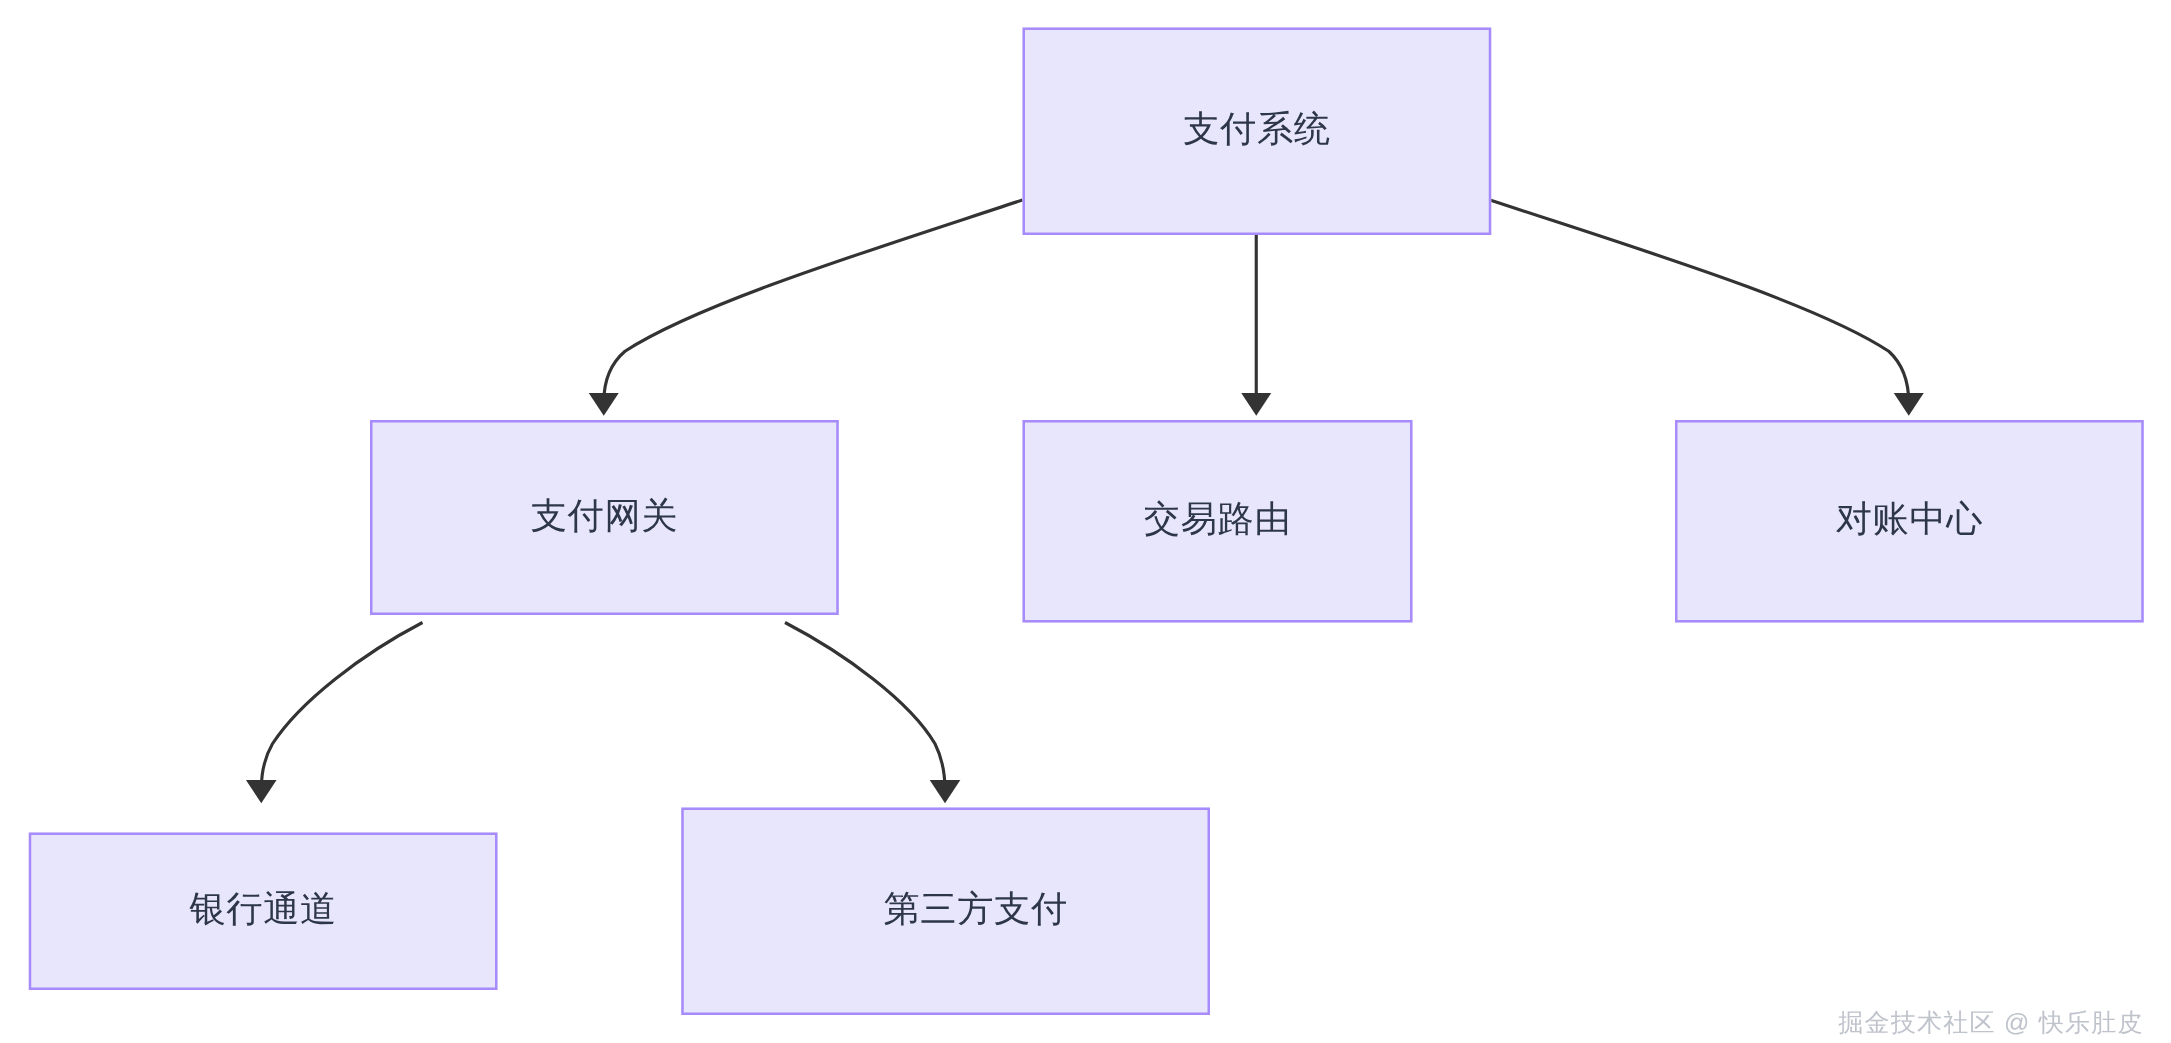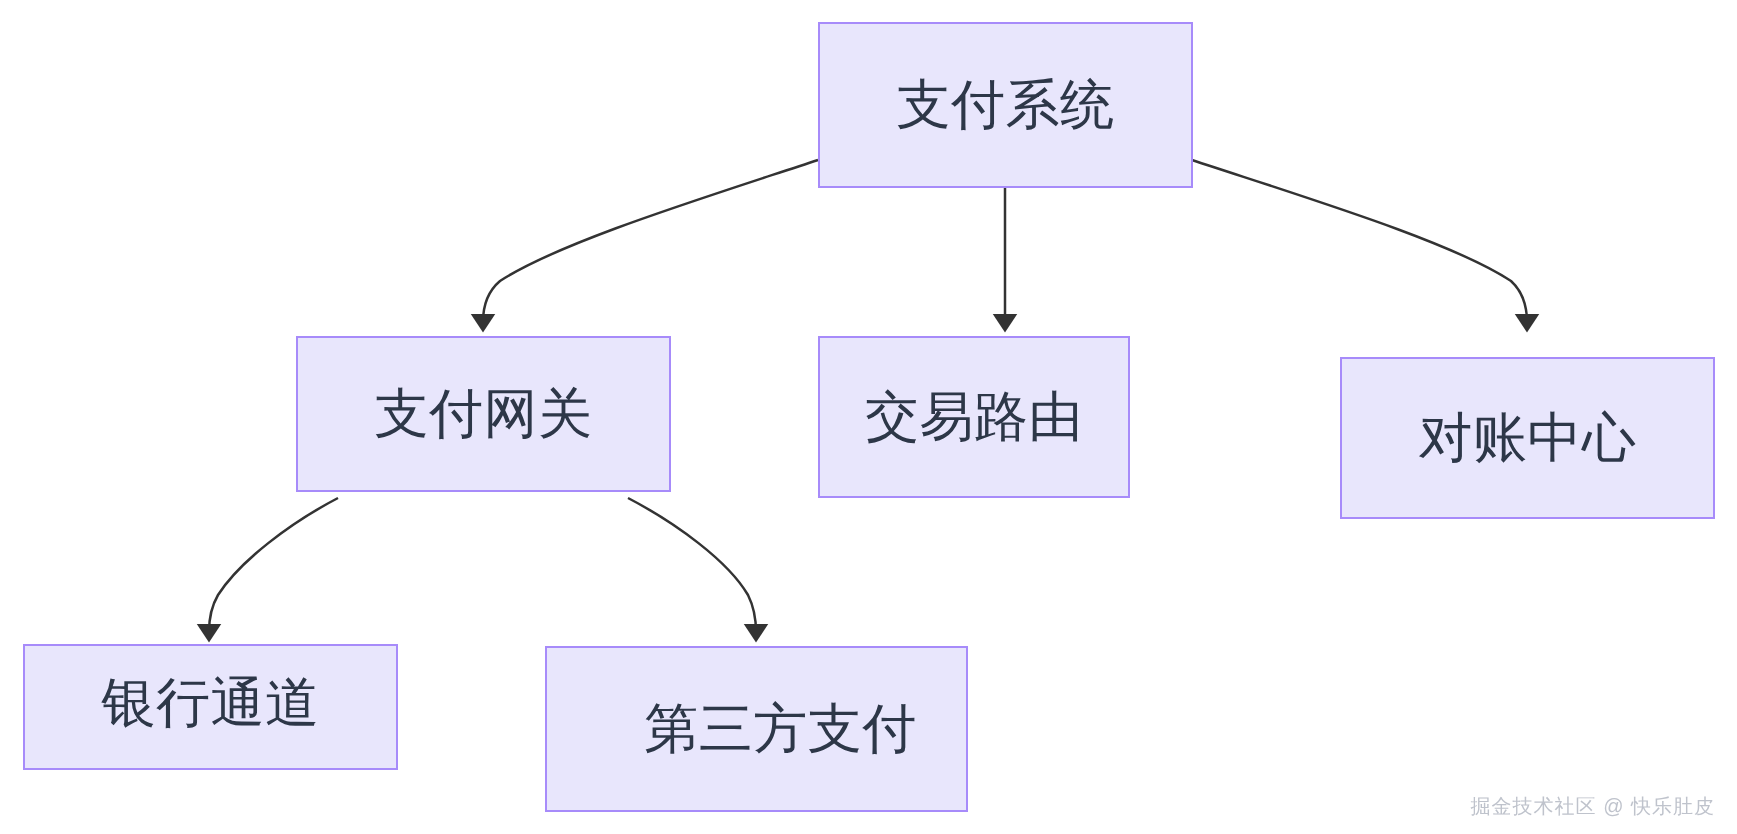--- a/index.html
+++ b/index.html
@@ -30,30 +30,30 @@
     position: absolute;
     box-sizing: border-box;
     background: #e8e6fc;
     border: 2px solid #a78bfa;
     display: flex;
     align-items: center;
     justify-content: center;
   }
   .node-label {
     color: #2d3748;
-    font-size: 54px;
+    font-size: 29px;
     line-height: 1.1;
     letter-spacing: 0.5px;
     white-space: nowrap;
     font-weight: 400;
   }
   #watermark {
     position: absolute;
     right: 22px;
-    bottom: 14px;
+    bottom: 2px;
     color: #bfc3cc;
     font-size: 20px;
     letter-spacing: 1px;
     white-space: nowrap;
     user-select: none;
   }
 </style>
 </head>
 <body>
 
@@ -82,25 +82,25 @@
   </div>
 
   <div class="node" style="left:296px; top:336px; width:375px; height:156px;">
     <span class="node-label">支付网关</span>
   </div>
 
   <div class="node" style="left:818px; top:336px; width:312px; height:162px;">
     <span class="node-label">交易路由</span>
   </div>
 
-  <div class="node" style="left:1340px; top:336px; width:375px; height:162px;margin-top:21px;">
+  <div class="node" style="left:1340px; top:336px; width:375px; height:162px;">
     <span class="node-label">对账中心</span>
   </div>
 
-  <div class="node" style="left:23px; top:644px; width:375px; height:126px;font-family:Liberation Mono, monospace;">
+  <div class="node" style="left:23px; top:666px; width:375px; height:126px;">
     <span class="node-label">银行通道</span>
   </div>
 
   <div class="node" style="left:545px; top:646px; width:423px; height:166px;padding-left:48px;">
     <span class="node-label">第三方支付</span>
   </div>
 
   <div id="watermark">掘金技术社区 @ 快乐肚皮</div>
 
 </div>

